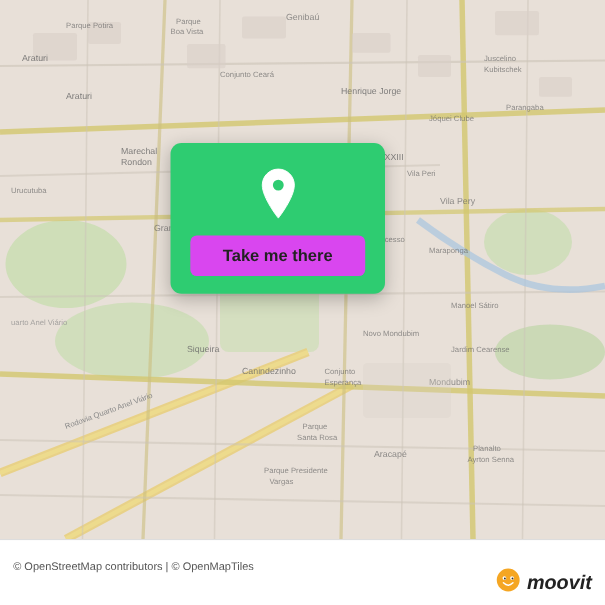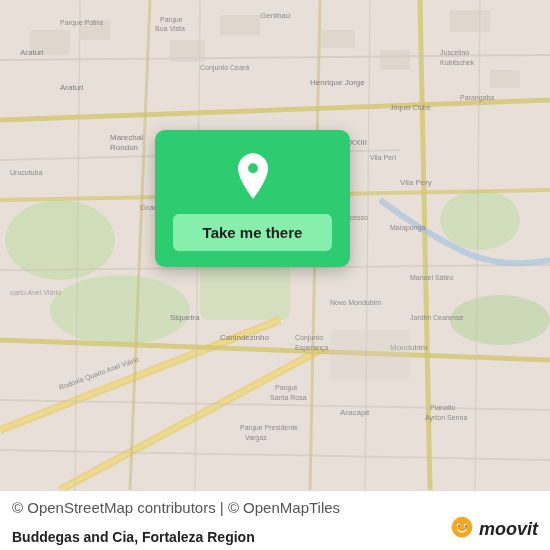--- a/index.html
+++ b/index.html
@@ -43,21 +43,21 @@
       box-shadow: 0 4px 16px rgba(0,0,0,0.25);
     }
 
     #pin-icon {
       width: 48px;
       height: 48px;
       margin-bottom: 14px;
     }
 
     #take-me-btn {
-      background: #86efac;
+      background: #d946ef;
       border: none;
       border-radius: 6px;
       padding: 10px 22px;
       font-size: 15px;
       font-weight: 600;
       color: #222;
       cursor: pointer;
       width: 100%;
       text-align: center;
     }
@@ -68,21 +68,21 @@
       height: 60px;
       background: white;
       border-top: 1px solid #ddd;
       display: flex;
       flex-direction: column;
       justify-content: center;
       padding: 4px 12px 2px 12px;
     }
 
     #attribution {
-      font-size: 15px;
+      font-size: 10px;
       color: #555;
       margin-bottom: 13px;
     }
 
     #location-label {
       font-size: 14px;
       font-weight: 600;
       color: #222;
     }
 
@@ -208,21 +208,20 @@
       <path d="M24 2C14.6 2 7 9.6 7 19c0 13.5 17 35 17 35s17-21.5 17-35C41 9.6 33.4 2 24 2z" fill="white" stroke="white" stroke-width="1"></path>
       <circle cx="24" cy="19" r="7" fill="#2ecc71" stroke="white" stroke-width="2.5"></circle>
     </svg>
 
     <button id="take-me-btn">Take me there</button>
   </div>
 </div>
 
 <div id="bottom-bar">
   <div id="attribution">© OpenStreetMap contributors | © OpenMapTiles</div>
-  <div id="location-label">Buddegas and Cia, Fortaleza Region</div>
 
   <div id="moovit-logo">
     <svg id="moovit-icon" viewBox="0 0 30 30" xmlns="http://www.w3.org/2000/svg">
 
       <circle cx="15" cy="13" r="12" fill="#f5a623"></circle>
 
       <circle cx="11" cy="11" r="2" fill="white"></circle>
       <circle cx="19" cy="11" r="2" fill="white"></circle>
       <circle cx="11.5" cy="11.5" r="1" fill="#333"></circle>
       <circle cx="19.5" cy="11.5" r="1" fill="#333"></circle>

